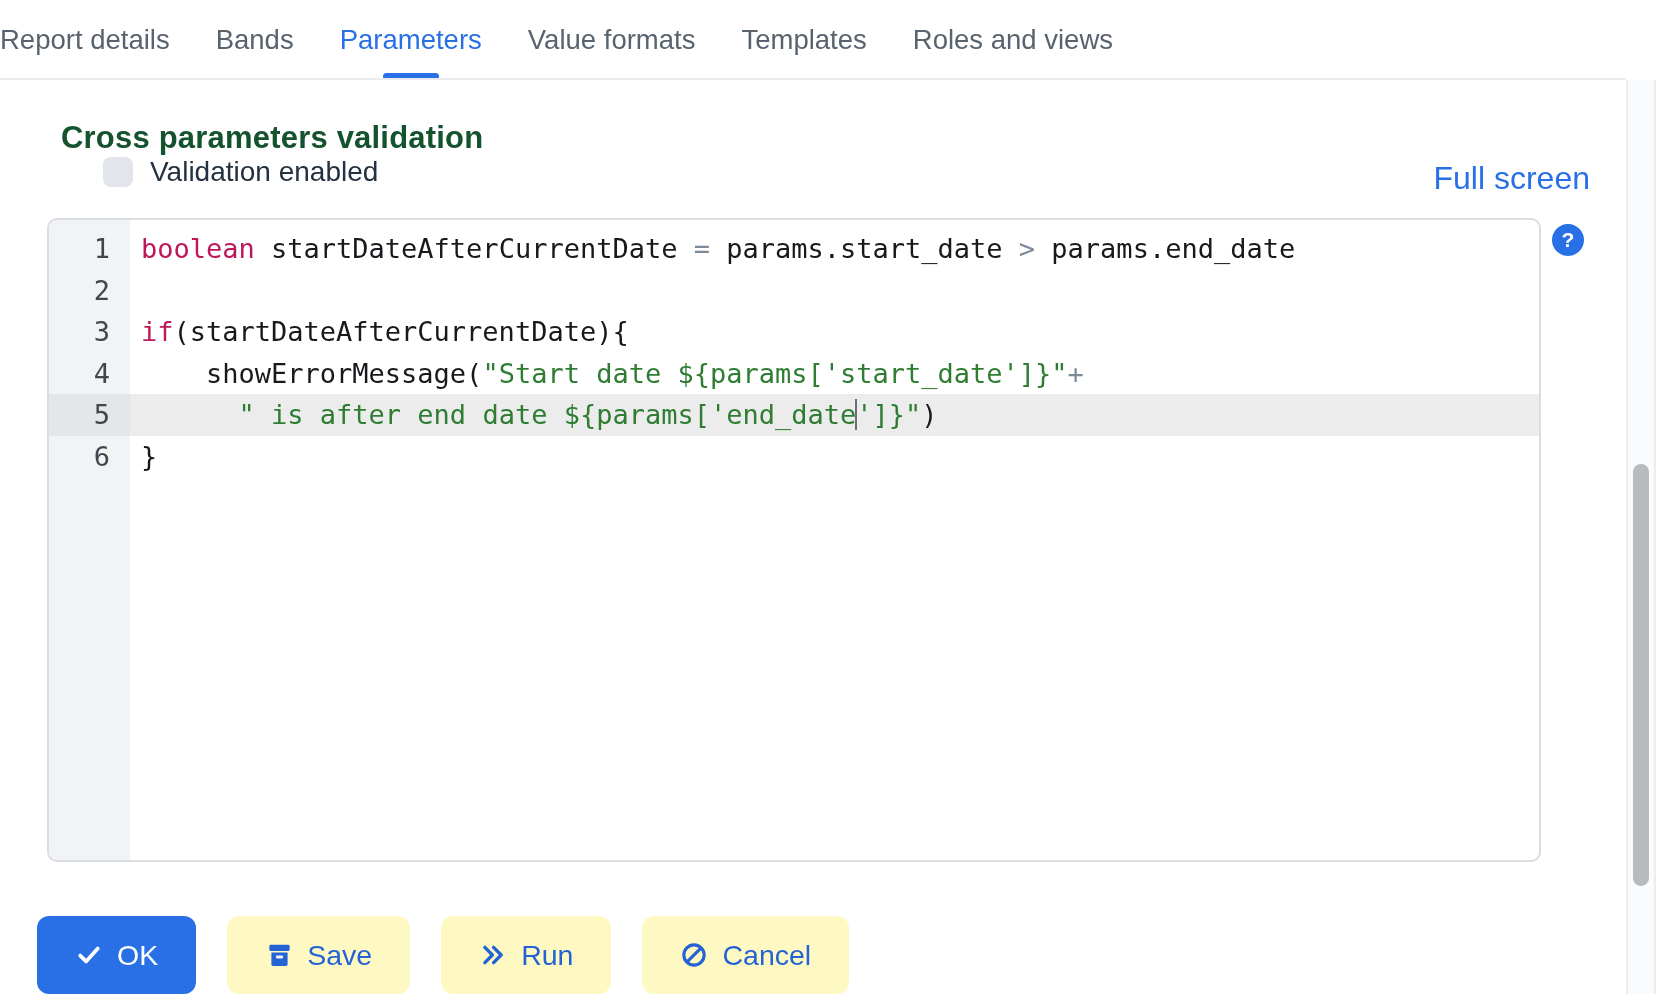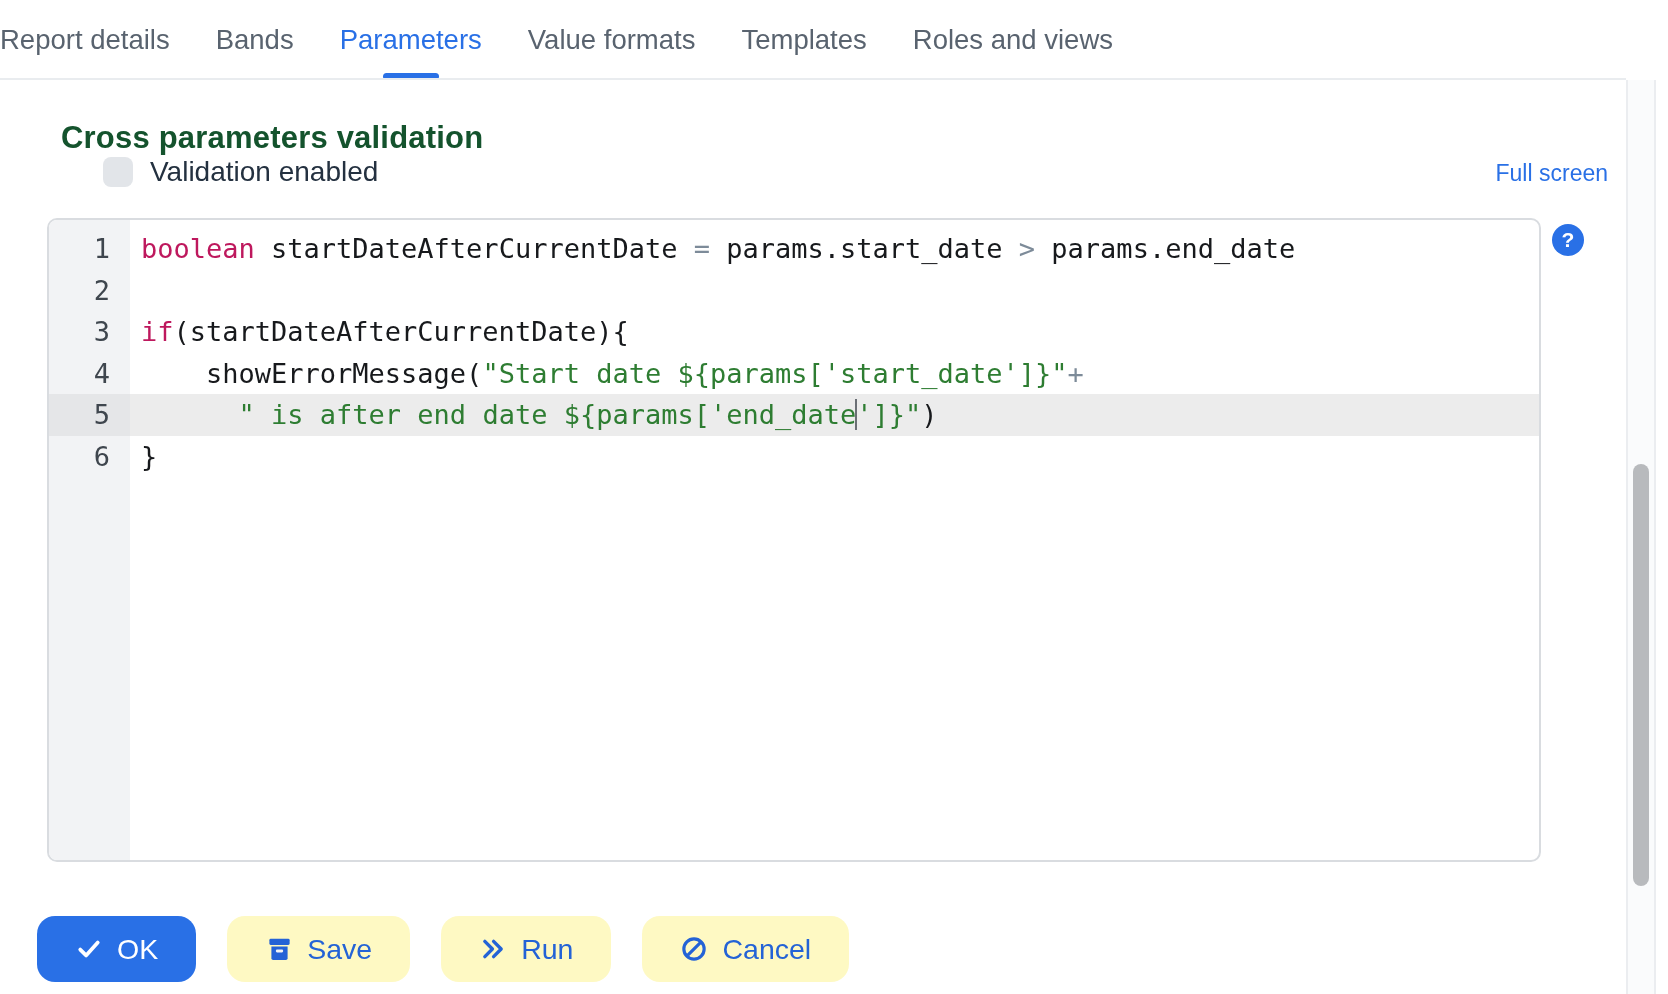--- a/index.html
+++ b/index.html
@@ -25,21 +25,21 @@
   .tab-border{position:absolute;top:78px;left:0;width:1626px;height:2px;background:#e9ecef;}
   
   .section-title{
     position:absolute;left:45px;top:104px;margin:16px;
     font-size:31px;font-weight:700;color:#14532d;letter-spacing:.2px;
   }
   .check-row{position:absolute;left:55px;top:156px;display:flex;align-items:center;gap:17px;margin-left:48px;}
   .checkbox{width:30px;height:30px;border-radius:8px;background:#e2e5e9;cursor:pointer;}
   .check-label{font-size:28px;color:#243140;}
   .fullscreen-link{
-    position:absolute;top:160px;right:60px;font-size:23px;color:#2970e6;
+    position:absolute;top:160px;right:78px;font-size:32px;color:#2970e6;
     cursor:pointer;text-decoration:none;
   }
   
   .editor{
     position:absolute;left:47px;top:218px;width:1494px;height:644px;
     border:2px solid #d9dce0;border-radius:10px;background:#ffffff;
     overflow:hidden;box-sizing:border-box;
   }
   .gutter-bg{position:absolute;left:0;top:0;bottom:0;width:81px;background:#f2f3f5;}
   .lines{position:relative;padding-top:8px;}
@@ -59,21 +59,21 @@
   .cursor{display:inline-block;width:2px;height:31px;background:#6b6f75;margin:0 -1px;vertical-align:middle;}
   
   .help{
     position:absolute;left:1552px;top:224px;width:32px;height:32px;border-radius:50%;
     background:#2970e6;color:#ffffff;font-size:21px;font-weight:700;
     display:flex;align-items:center;justify-content:center;cursor:pointer;user-select:none;
   }
   
   .actions{position:absolute;left:37px;top:916px;display:flex;gap:31px;}
   .btn{
-    height:66px;border:none;border-radius:18px;display:flex;align-items:center;
+    height:78px;border:none;border-radius:12px;display:flex;align-items:center;
     gap:14px;padding:0 38px;font-size:28.5px;font-family:"Liberation Sans",sans-serif;
     cursor:pointer;
   }
   .btn.primary{background:#2970e6;color:#ffffff;}
   .btn.secondary{background:#fef9c3;color:#2463d6;}
   .btn-icon{display:flex;align-items:center;justify-content:center;width:28px;height:28px;}
   .btn-icon svg{display:block;}
   
   .scroll-track{
     position:absolute;left:1626px;top:80px;width:30px;height:914px;background:#fafbfc;

